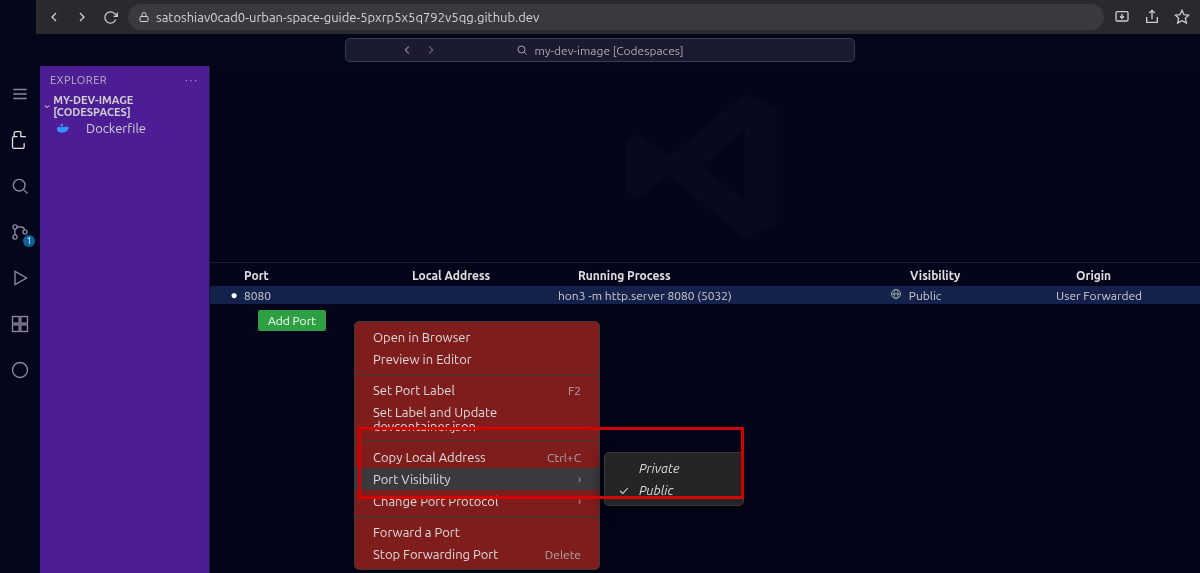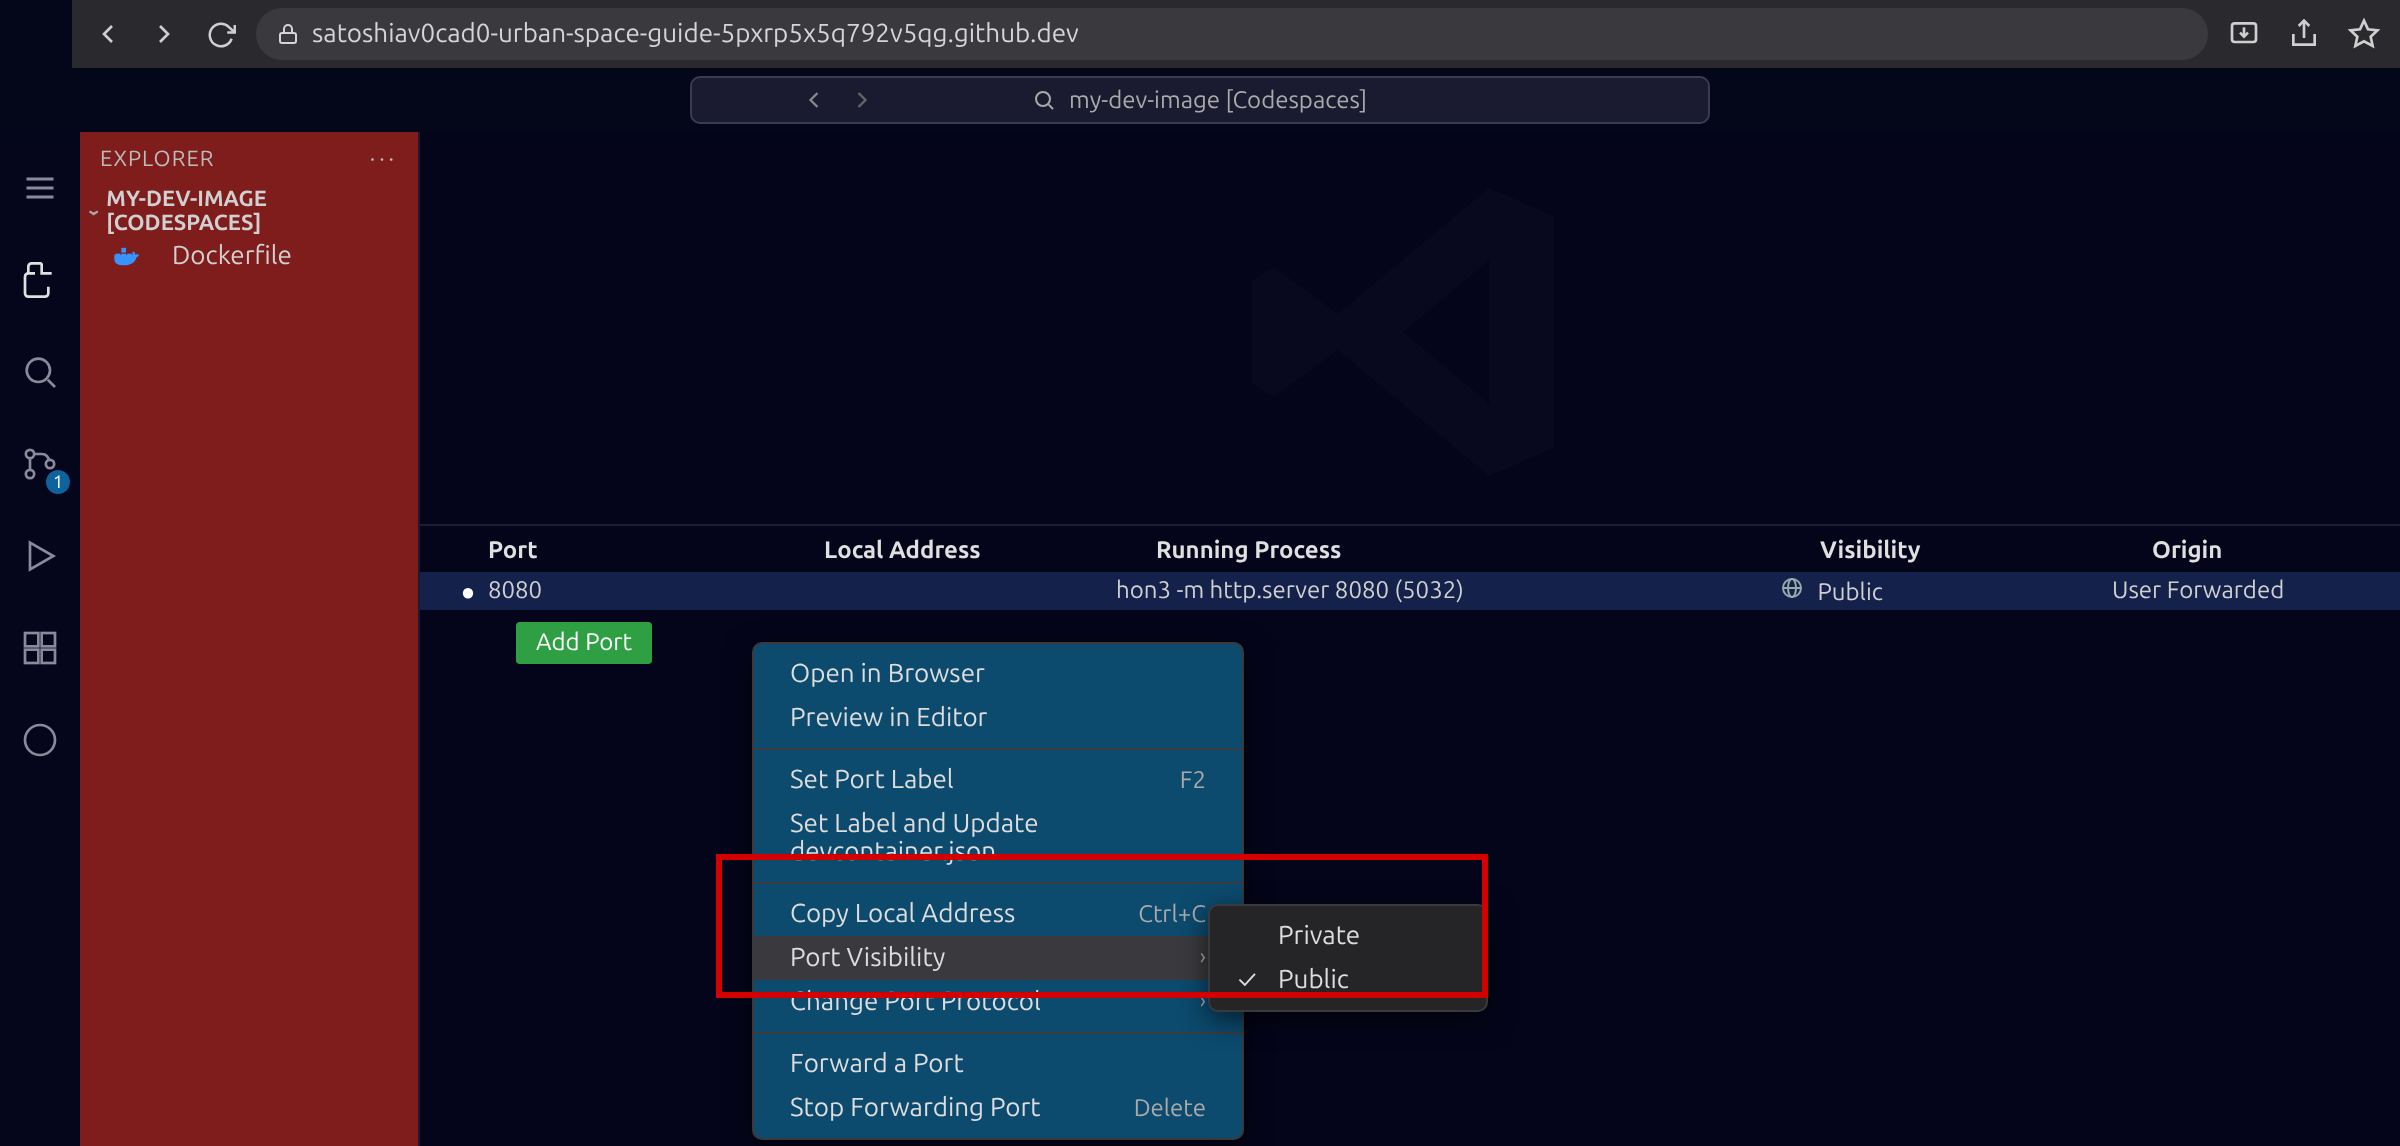--- a/index.html
+++ b/index.html
@@ -16,21 +16,21 @@
   .navarrows { position:absolute; left:400px; display:flex; gap:10px; color:#888;}
   .search-bar { width:510px; height:24px; border:1px solid #3c3c50; border-radius:5px; background:#1a1a30; display:flex; align-items:center; justify-content:center; gap:6px; color:#aaa; font-size:12px; }
 
   
   .activity-bar { position:absolute; top:66px; left:0; bottom:0; width:40px; background:#05061c; display:flex; flex-direction:column; align-items:center; padding-top:16px; gap:22px; }
   .act-icon { width:24px; height:24px; color:#8a8a9a; display:flex; align-items:center; justify-content:center; font-size:18px; position:relative; cursor:pointer;}
   .act-icon.active { color:#e0e0e0; }
   .act-badge { position:absolute; bottom:-3px; right:-3px; background:#0e639c; color:#fff; border-radius:50%; font-size:9px; width:12px; height:12px; display:flex; align-items:center; justify-content:center;}
 
   
-  .sidebar { position:absolute; top:66px; left:40px; width:170px; bottom:0; background:#7f1d1d; border-right:1px solid #1a1a33; }
+  .sidebar { position:absolute; top:66px; left:40px; width:170px; bottom:0; background:#4c1d95; border-right:1px solid #1a1a33; }
   .sidebar-header { display:flex; align-items:center; justify-content:space-between; padding:8px 10px; font-size:11px; letter-spacing:.5px; color:#bbb;}
   .sidebar-section { padding:0 6px; font-size:11px; font-weight:600; color:#d0d0d0; display:flex; align-items:center; gap:4px;}
   .chev { display:inline-block; transform:rotate(90deg); font-size:10px; color:#aaa;}
   .file-row { display:flex; align-items:center; gap:16px; padding:3px 16px; font-size:13px; color:#d0d0d0;}
   .file-icon { color:#3794ff; }
 
   
   .editor { position:absolute; top:66px; left:210px; right:0; bottom:0; background:#04051a; }
   .watermark { position:absolute; top:0; left:0; right:0; height:200px; display:flex; align-items:center; justify-content:center; }
   .watermark svg { opacity:.015; }
@@ -46,29 +46,29 @@
   .col-port{ width:168px;} .col-local{ width:166px;} .col-proc{ width:332px;} .col-vis{ width:166px;} .col-origin{ flex:1;}
 
   .port-row { display:flex; align-items:center; padding:2px 14px 2px 14px; font-size:12px; color:#d0d0d0; background:#14214a;}
   .port-dot { width:20px; text-align:center; color:#fff;}
   .globe { color:#9aa; margin-right:4px; font-size:12px;}
 
   .addport-row { padding:6px 0 0 48px;}
   .addport-btn { background:#2ea043; color:#fff; border:none; padding:4px 10px; border-radius:2px; font-size:12px; cursor:pointer;}
 
   
-  .ctx-menu { position:absolute; top:321px; left:376px; width:246px; background:#0c4a6e; border:1px solid #3a3a3d; border-radius:5px; box-shadow:0 4px 14px rgba(0,0,0,.6); font-size:13px; color:#ddd; padding:4px 0; z-index:50;}
+  .ctx-menu { position:absolute; top:321px; left:354px; width:246px; background:#7f1d1d; border:1px solid #3a3a3d; border-radius:5px; box-shadow:0 4px 14px rgba(0,0,0,.6); font-size:13px; color:#ddd; padding:4px 0; z-index:50;}
   .ctx-item { display:flex; justify-content:space-between; align-items:center; padding:4px 18px; cursor:pointer;}
   .ctx-item:hover, .ctx-item.hovered { background:#3a3a3e;}
   .ctx-sep { height:1px; background:#3c3c40; margin:4px 0;}
   .ctx-key { color:#aaa; font-size:12px;}
   .ctx-sub { font-size:11px; color:#aaa;}
 
   .submenu { position:absolute; top:452px; left:604px; width:140px; background:#252528; border:1px solid #3a3a3d; border-radius:5px; box-shadow:0 4px 14px rgba(0,0,0,.6); font-size:13px; color:#ddd; padding:4px 0; z-index:51;}
-  .sub-item { display:flex; align-items:center; gap:8px; padding:4px 14px; cursor:pointer;}
+  .sub-item { display:flex; align-items:center; gap:8px; padding:4px 14px; cursor:pointer;font-style:italic;}
   .sub-item .check { width:12px; color:#ddd;}
 
   .red-hl { position:absolute; top:427px; left:358px; width:386px; height:72px; border:3px solid #d40000; z-index:60; pointer-events:none;}
 
   svg { display:block; }
 </style>
 </head>
 <body>
 
 <div class="chrome-bar">

